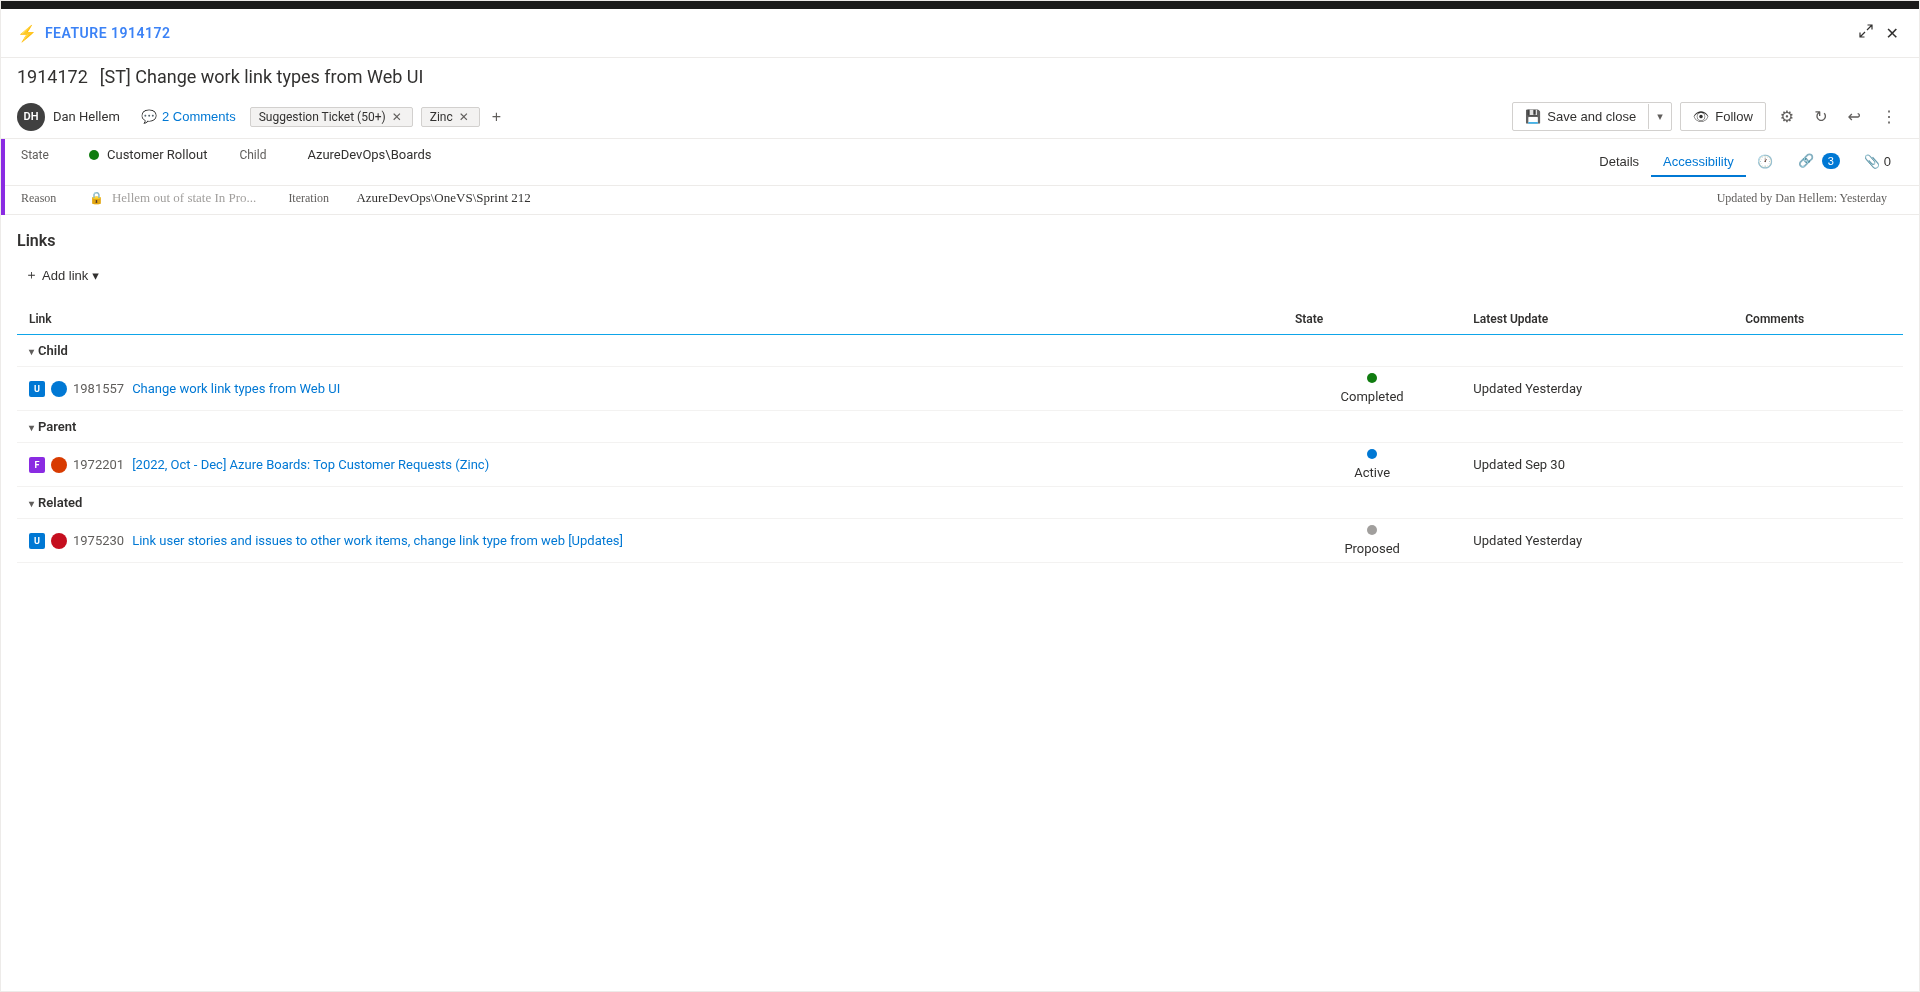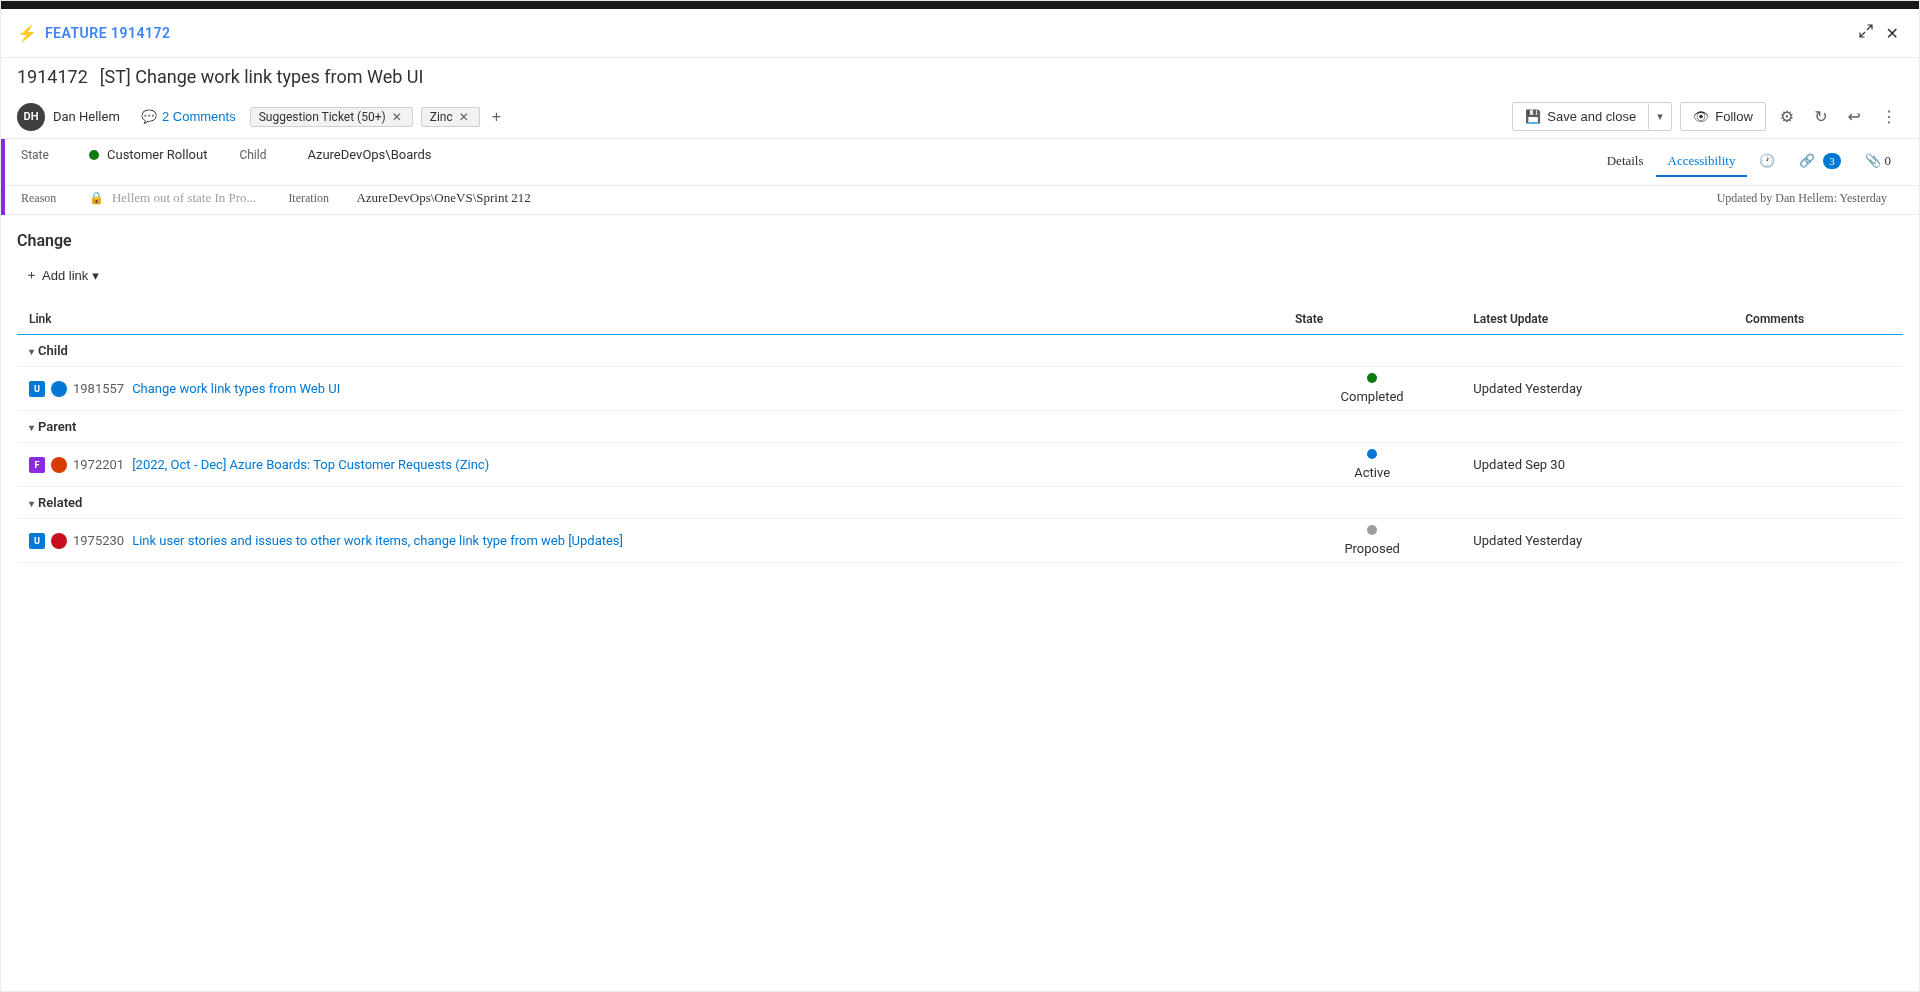--- a/index.html
+++ b/index.html
@@ -216,21 +216,20 @@
       font-size: 12px;
     }
     .tab-btn {
       background: none;
       border: none;
       cursor: pointer;
       padding: 6px 12px;
       font-size: 13px;
       color: #323130;
       border-bottom: 2px solid transparent;
-      font-family: Liberation Serif, serif;
     }
     .tab-btn.active {
       color: #0078d4;
       border-bottom: 2px solid #0078d4;
     }
     .tab-badge {
       display: inline-flex;
       align-items: center;
       justify-content: center;
       background: #0078d4;
@@ -468,21 +467,21 @@
         <span class="meta-label">Iteration</span>
         <span class="meta-value">AzureDevOps\OneVS\Sprint 212</span>
       </div>
       <div style="margin-left:auto; padding-right:16px;">
         <span class="updated-text" style="position:static; transform:none;">Updated by Dan Hellem: Yesterday</span>
       </div>
     </div>
   </div>
 
   <div class="main-content">
-    <div class="section-title">Change</div>
+    <div class="section-title">Links</div>
 
     <button class="add-link-btn">
       <span>＋</span>
       <span>Add link</span>
       <span>▾</span>
     </button>
 
     <table class="links-table">
       <thead>
         <tr>

